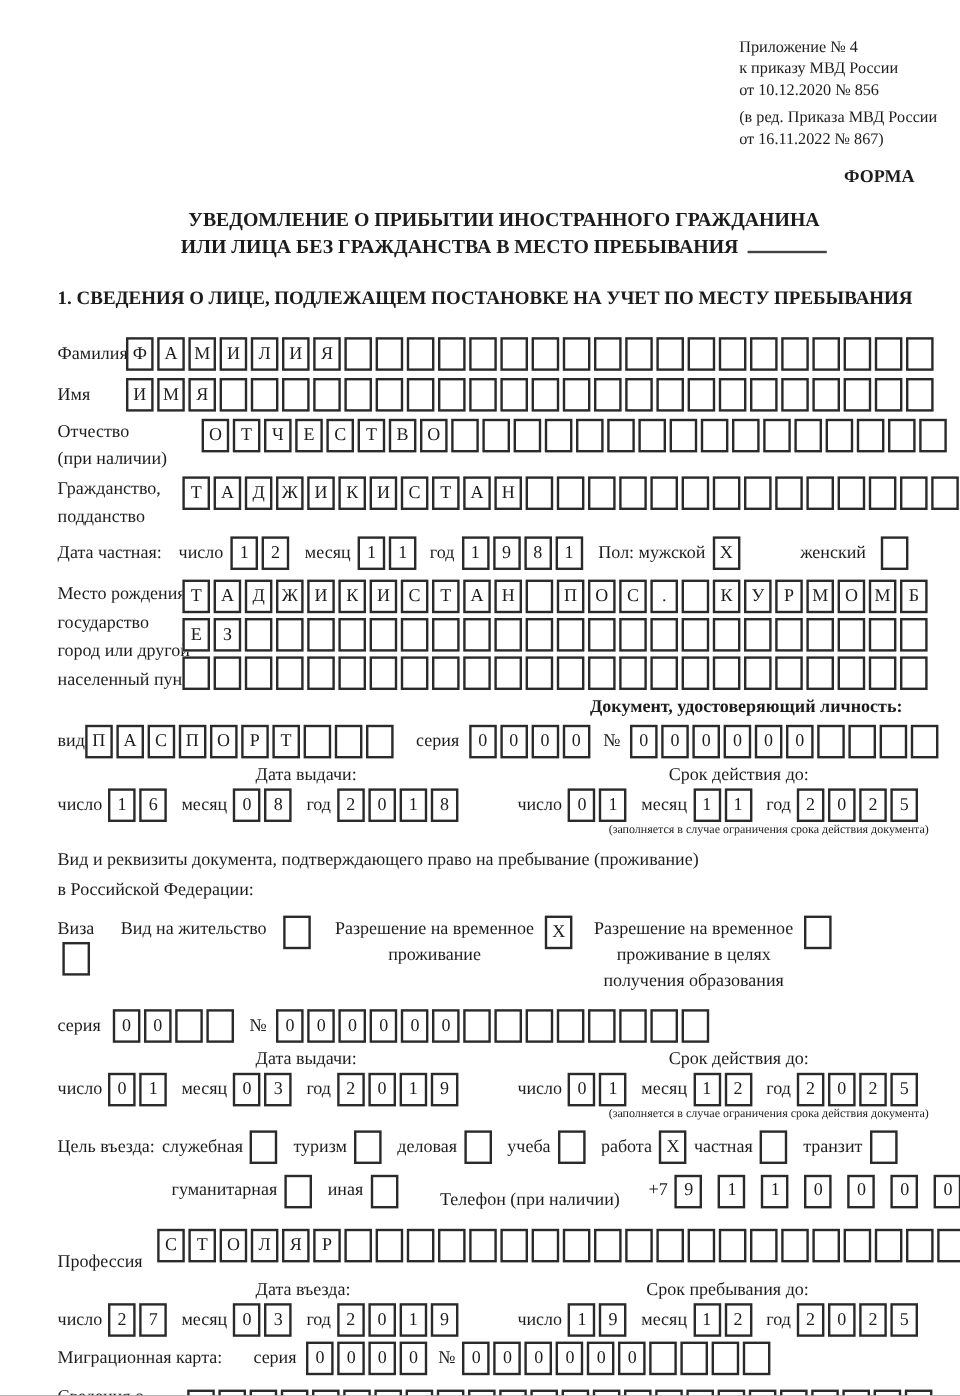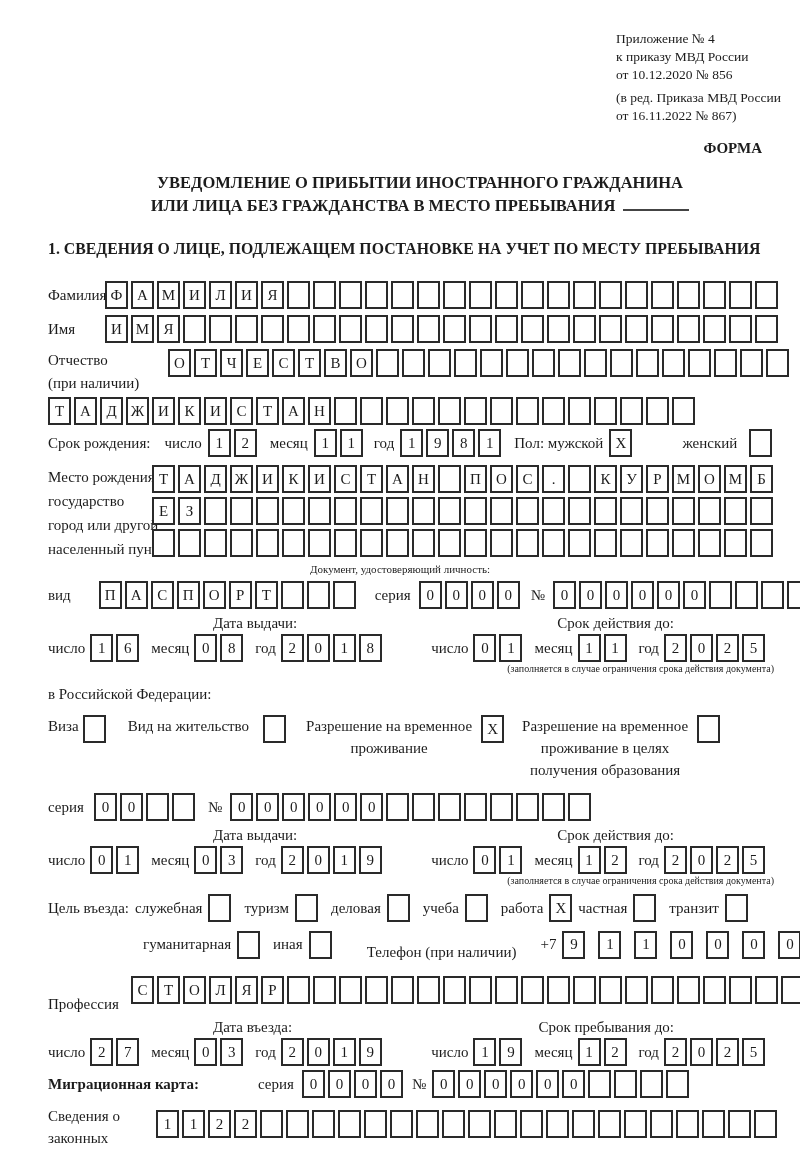--- a/index.html
+++ b/index.html
@@ -22,21 +22,21 @@
   .lbl{flex:none;white-space:nowrap;}
   .lbl-col{flex:none;line-height:23px;white-space:nowrap;}
   .w-sm{width:57px;}
   .w-md{width:104px;}
   .boxes{display:flex;flex-wrap:nowrap;flex:none;}
   .cell{
     box-sizing:border-box;width:23px;height:28px;border:2px solid #2a2a2a;margin-right:3px;
     display:flex;align-items:center;justify-content:center;font-size:15px;flex:none;background:#fff;
   }
   .rows .boxes{margin-bottom:4px;}
-  .doc-heading{font-weight:normal;text-align:center;margin:2px 40px 6px 0;font-size:11px;}
+  .doc-heading{font-weight:bold;text-align:right;margin:2px 40px 6px 0;font-size:15px;}
   
   .heads{display:flex;margin:6px 0 2px;}
   .h-left{margin-left:165px;}
   .h-right{margin-left:auto;margin-right:118px;}
   .dgroup{display:flex;align-items:center;}
   .dgroup .lbl{margin-right:5px;}
   .dgroup .boxes{margin-right:9px;}
   .dgroup.right{margin-left:auto;margin-right:24px;}
   .dgroup .boxes:last-child{margin-right:0;}
   .note{font-size:10px;text-align:right;padding-right:18px;margin:1px 0 8px;}
@@ -174,20 +174,24 @@
         <div class="cell"></div>
         <div class="cell"></div>
         <div class="cell"></div>
         <div class="cell"></div>
         <div class="cell"></div>
         <div class="cell"></div>
       </div>
   </div>
 
   <div class="row top" style="margin-bottom:4px;">
+    <div class="lbl-col w-md">
+      <div>Гражданство,</div>
+      <div>подданство</div>
+    </div>
     <div class="boxes">
         <div class="cell">Т</div>
         <div class="cell">А</div>
         <div class="cell">Д</div>
         <div class="cell">Ж</div>
         <div class="cell">И</div>
         <div class="cell">К</div>
         <div class="cell">И</div>
         <div class="cell">С</div>
         <div class="cell">Т</div>
@@ -204,21 +208,21 @@
         <div class="cell"></div>
         <div class="cell"></div>
         <div class="cell"></div>
         <div class="cell"></div>
         <div class="cell"></div>
         <div class="cell"></div>
       </div>
   </div>
 
   <div class="row" style="margin-bottom:8px;">
-    <span class="lbl" style="margin-right:14px;">Срок рождения:</span>
+    <span class="lbl" style="margin-right:14px;">Дата частная:</span>
     <span class="lbl" style="margin-right:6px;">число</span>
     <div class="boxes" style="margin-right:10px;">
         <div class="cell">1</div>
         <div class="cell">2</div>
       </div>
     <span class="lbl" style="margin-right:6px;">месяц</span>
     <div class="boxes" style="margin-right:8px;">
         <div class="cell">1</div>
         <div class="cell">1</div>
       </div>
@@ -320,21 +324,21 @@
           <div class="cell"></div>
           <div class="cell"></div>
           <div class="cell"></div>
         </div>
     </div>
   </div>
 
   <div class="doc-heading">Документ, удостоверяющий личность:</div>
 
   <div class="row" style="margin-bottom:2px;">
-    <span class="lbl" style="margin-right:28px;">вид</span>
+    <span class="lbl" style="">вид</span>
     <div class="boxes" style="margin-right:16px;">
         <div class="cell">П</div>
         <div class="cell">А</div>
         <div class="cell">С</div>
         <div class="cell">П</div>
         <div class="cell">О</div>
         <div class="cell">Р</div>
         <div class="cell">Т</div>
         <div class="cell"></div>
         <div class="cell"></div>
@@ -401,24 +405,25 @@
       <div class="boxes">
           <div class="cell">2</div>
           <div class="cell">0</div>
           <div class="cell">2</div>
           <div class="cell">5</div>
         </div>
     </div>
   </div>
   <div class="note">(заполняется в случае ограничения срока действия документа)</div>
 
+  <div class="para">Вид и реквизиты документа, подтверждающего право на пребывание (проживание)</div>
   <div class="para">в Российской Федерации:</div>
 
   <div class="opts">
-    <div class="opt" style="margin-right:22px;">
+    <div class="opt" style="margin-right:22px;flex-direction:column;">
       <span class="olbl">Виза</span>
       <div class="cell" style="margin-left:4px;"></div>
     </div>
     <div class="opt" style="margin-right:20px;">
       <span class="olbl">Вид на жительство</span>
       <div class="cell" style="margin-left:14px;"></div>
     </div>
     <div class="opt" style="margin-right:18px;">
       <span class="olbl">Разрешение на временное
 проживание</span>
@@ -612,21 +617,21 @@
       <div class="boxes">
           <div class="cell">2</div>
           <div class="cell">0</div>
           <div class="cell">2</div>
           <div class="cell">5</div>
         </div>
     </div>
   </div>
 
   <div class="row" style="margin-bottom:8px;">
-    <span class="lbl" style="margin-right:59px;font-weight:bold;">Миграционная карта:</span>
+    <span class="lbl" style="margin-right:26px;">Миграционная карта:</span>
     <span class="lbl" style="margin-right:8px;">серия</span>
     <div class="boxes" style="margin-right:6px;">
         <div class="cell">0</div>
         <div class="cell">0</div>
         <div class="cell">0</div>
         <div class="cell">0</div>
       </div>
     <span class="lbl" style="margin-right:6px;">№</span>
     <div class="boxes">
         <div class="cell">0</div>

